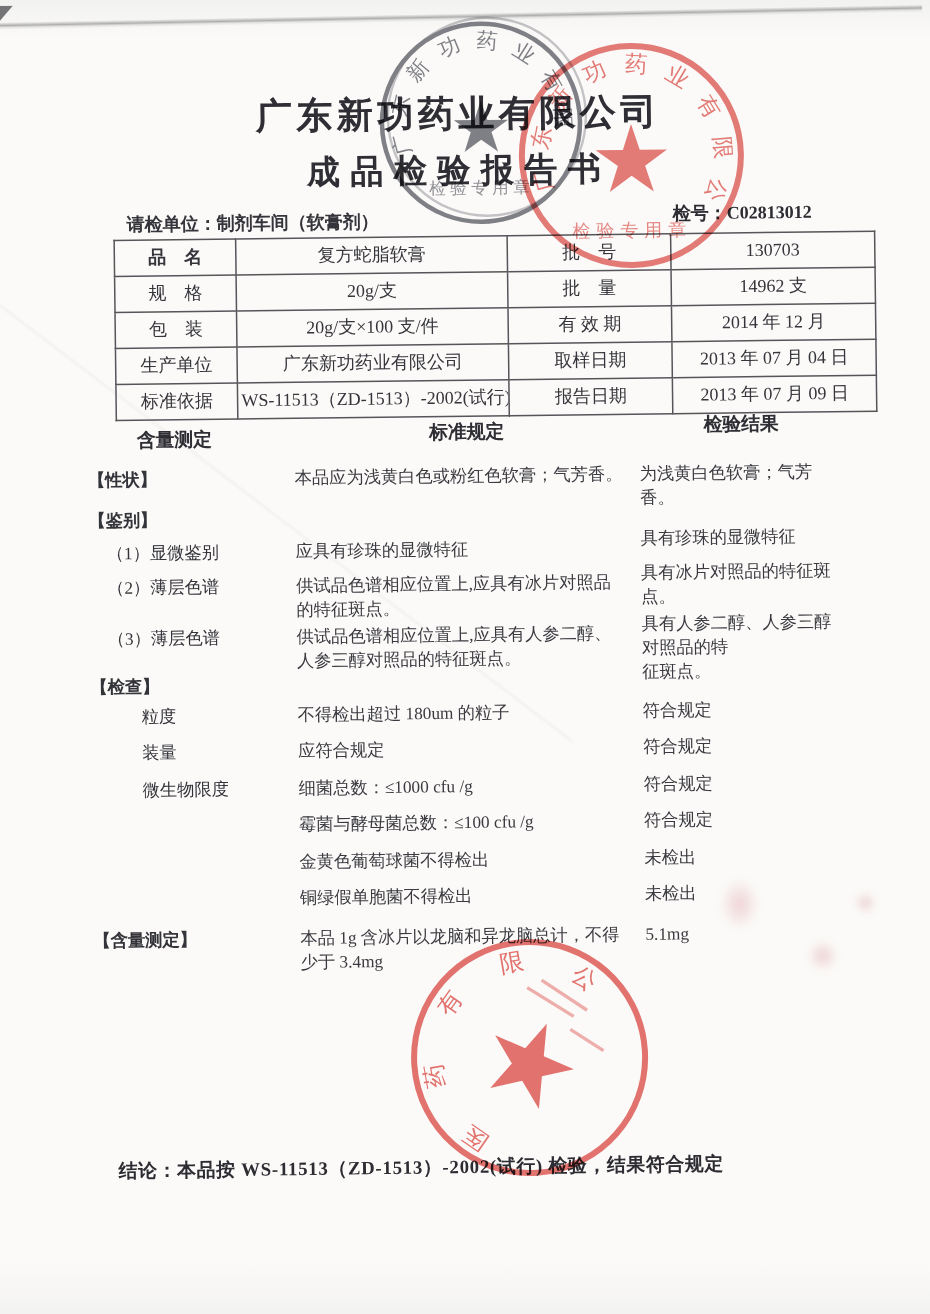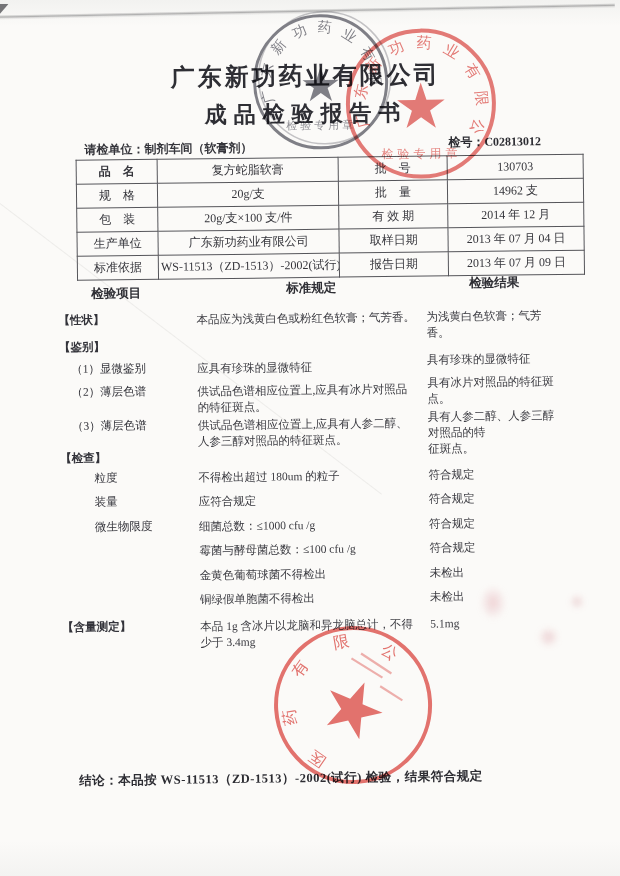--- a/index.html
+++ b/index.html
@@ -135,21 +135,21 @@
       <td>标准依据</td>
       <td>WS-11513（ZD-1513）-2002(试行)</td>
       <td>报告日期</td>
       <td>2013 年 07 月 09 日</td>
     </tr>
   </tbody>
     </table>
 
   <div class="results">
     <div class="rhead">
-      <span class="h1">检验项目</span>
+      <span class="h1">含量测定</span>
       <span class="h2">标准规定</span>
       <span class="h3">检验结果</span>
     </div>
 
     <div class="rrow" style="top:27px">
       <div class="c-item ind0">【性状】</div>
       <div class="c-spec pre">本品应为浅黄白色或粉红色软膏；气芳香。</div>
       <div class="c-res pre">为浅黄白色软膏；气芳香。</div>
     </div>
     <div class="rrow" style="top:54px">

